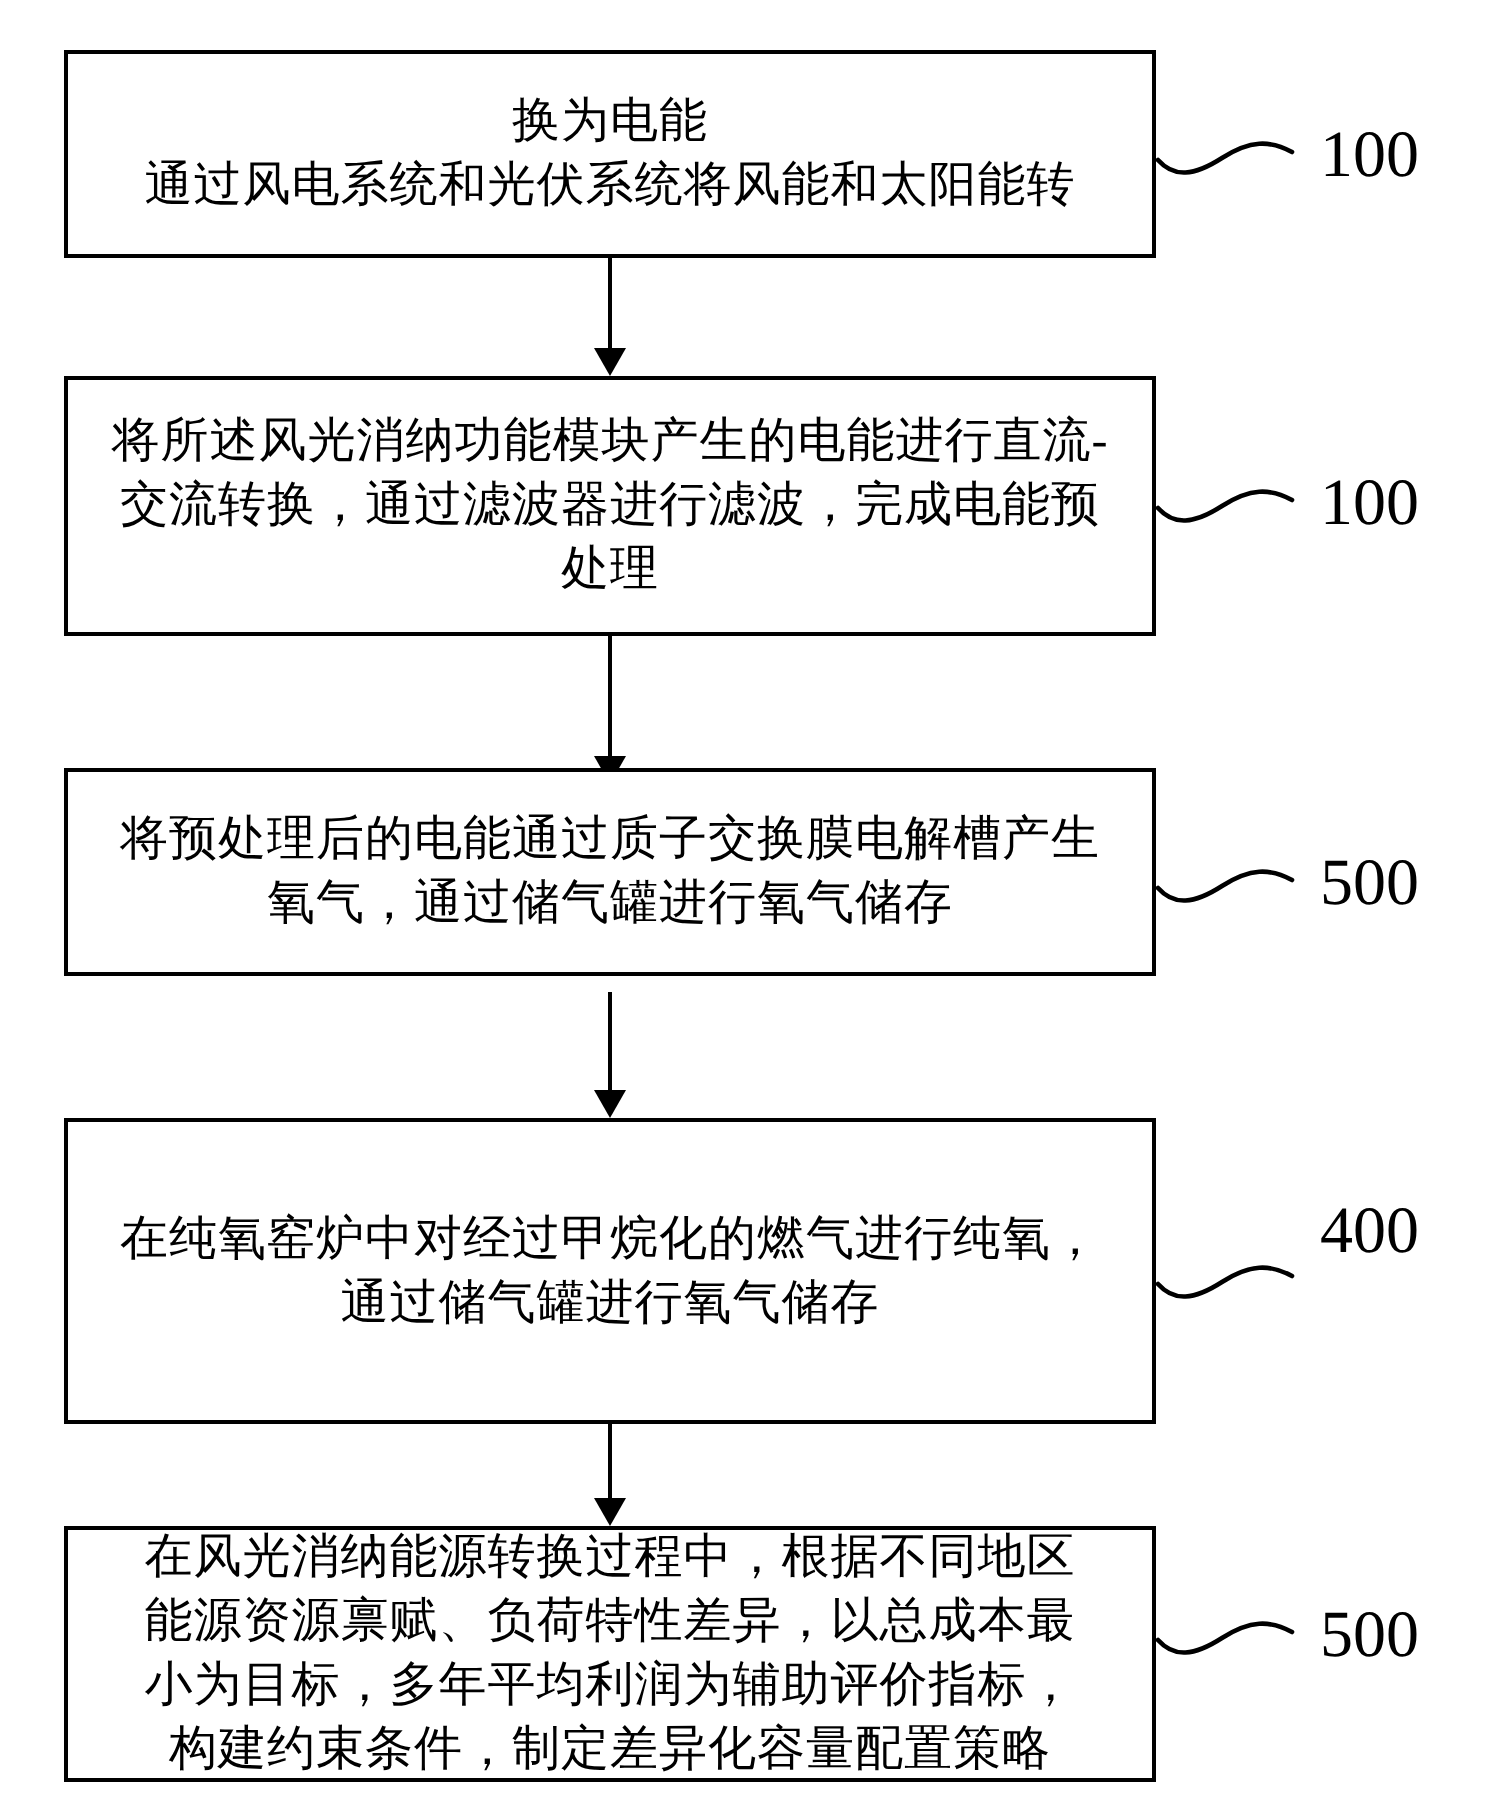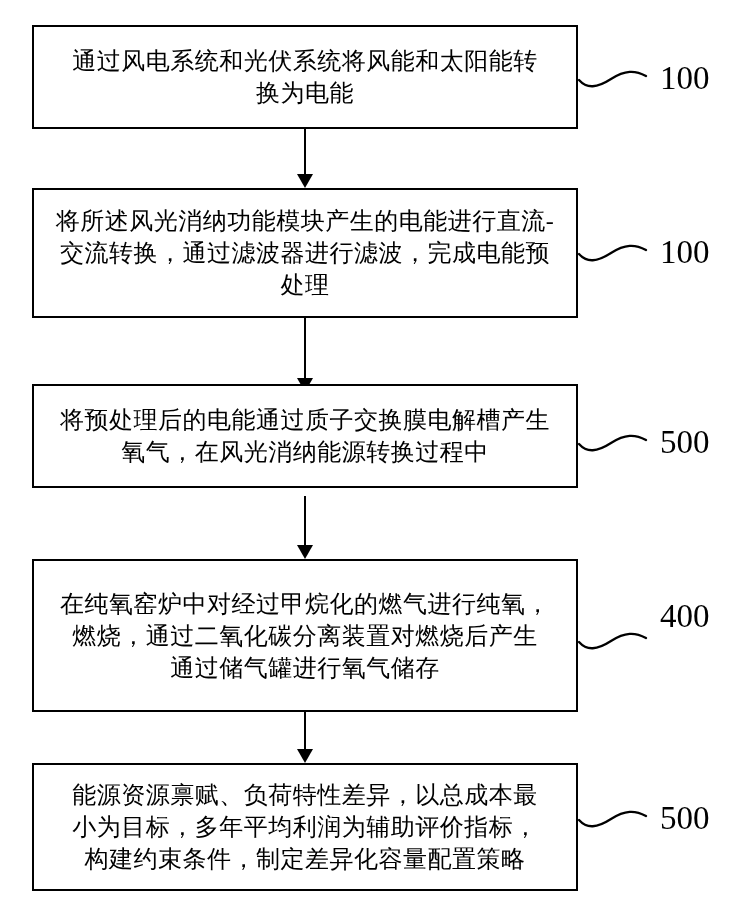--- a/index.html
+++ b/index.html
@@ -69,22 +69,22 @@
     line-height: 34px;
     font-family: "Liberation Serif", "DejaVu Serif", serif;
   }
 </style>
 </head>
 <body>
 
 <div class="figure">
 
   <div class="stepbox" style="top:25px;height:104px;">
+    <div class="txtline">换为电能</div>
     <div class="txtline">通过风电系统和光伏系统将风能和太阳能转</div>
-    <div class="txtline">换为电能</div>
   </div>
   <svg class="squiggle" style="top:67px;" width="72" height="22" viewBox="0 0 72 22">
     <path d="M1,13 C9,22 19,21 33,12 C47,3 57,3 68,9" fill="none" stroke="#000" stroke-width="2.3" stroke-linecap="round"></path>
   </svg>
   <div class="ref" style="top:61px;">100</div>
 
   <div class="arrow" style="top:129px;height:59px;">
     <div class="shaft"></div>
     <div class="head"></div>
   </div>
@@ -99,48 +99,48 @@
   </svg>
   <div class="ref" style="top:235px;">100</div>
 
   <div class="arrow" style="top:318px;height:74px;">
     <div class="shaft"></div>
     <div class="head"></div>
   </div>
 
   <div class="stepbox" style="top:384px;height:104px;">
     <div class="txtline">将预处理后的电能通过质子交换膜电解槽产生</div>
-    <div class="txtline">氧气，在风光消纳能源转换过程中</div>
+    <div class="txtline">氧气，通过储气罐进行氧气储存</div>
   </div>
   <svg class="squiggle" style="top:431px;" width="72" height="22" viewBox="0 0 72 22">
     <path d="M1,13 C9,22 19,21 33,12 C47,3 57,3 68,9" fill="none" stroke="#000" stroke-width="2.3" stroke-linecap="round"></path>
   </svg>
   <div class="ref" style="top:425px;">500</div>
 
   <div class="arrow" style="top:496px;height:63px;">
     <div class="shaft"></div>
     <div class="head"></div>
   </div>
 
   <div class="stepbox" style="top:559px;height:153px;">
     <div class="txtline">在纯氧窑炉中对经过甲烷化的燃气进行纯氧，</div>
-    <div class="txtline">燃烧，通过二氧化碳分离装置对燃烧后产生</div>
     <div class="txtline">通过储气罐进行氧气储存</div>
   </div>
   <svg class="squiggle" style="top:629px;" width="72" height="22" viewBox="0 0 72 22">
     <path d="M1,13 C9,22 19,21 33,12 C47,3 57,3 68,9" fill="none" stroke="#000" stroke-width="2.3" stroke-linecap="round"></path>
   </svg>
   <div class="ref" style="top:599px;">400</div>
 
   <div class="arrow" style="top:712px;height:51px;">
     <div class="shaft"></div>
     <div class="head"></div>
   </div>
 
   <div class="stepbox" style="top:763px;height:128px;">
+    <div class="txtline">在风光消纳能源转换过程中，根据不同地区</div>
     <div class="txtline">能源资源禀赋、负荷特性差异，以总成本最</div>
     <div class="txtline">小为目标，多年平均利润为辅助评价指标，</div>
     <div class="txtline">构建约束条件，制定差异化容量配置策略</div>
   </div>
   <svg class="squiggle" style="top:807px;" width="72" height="22" viewBox="0 0 72 22">
     <path d="M1,13 C9,22 19,21 33,12 C47,3 57,3 68,9" fill="none" stroke="#000" stroke-width="2.3" stroke-linecap="round"></path>
   </svg>
   <div class="ref" style="top:801px;">500</div>
 
 </div>

